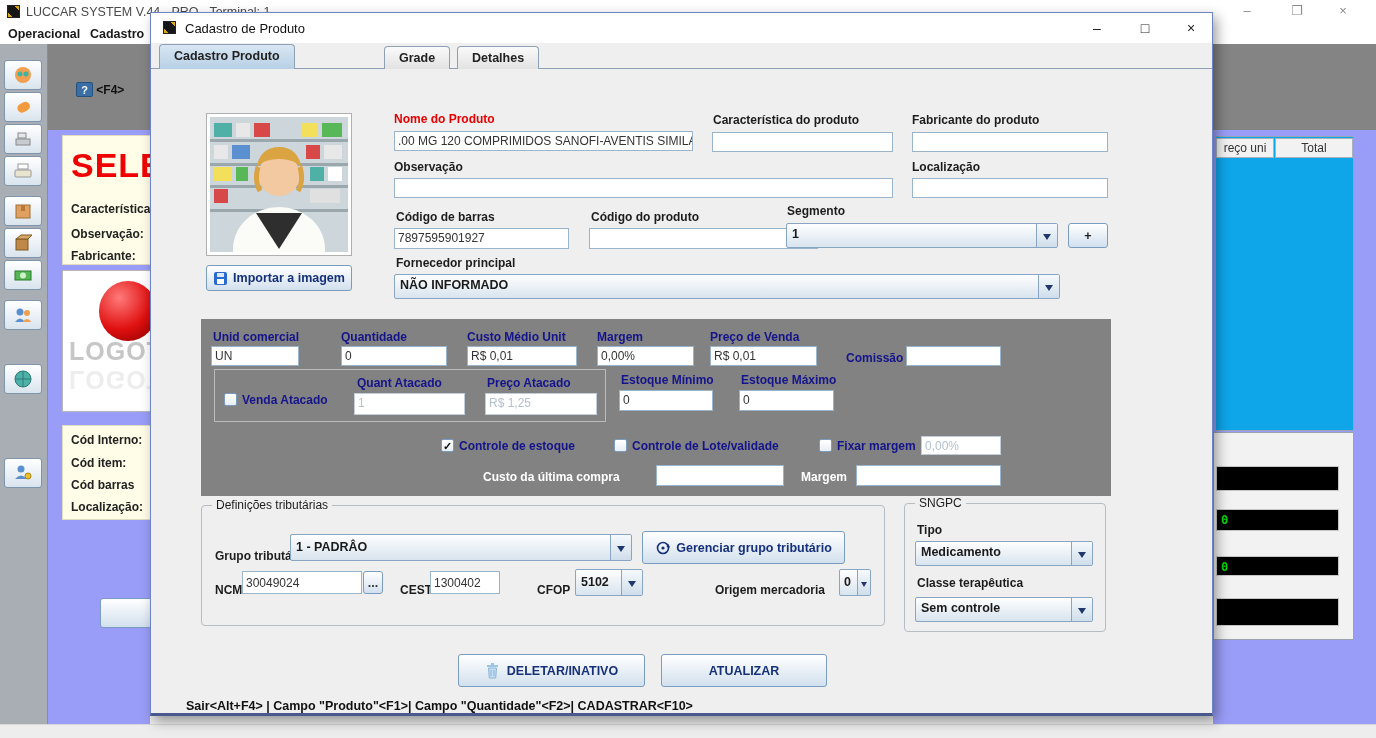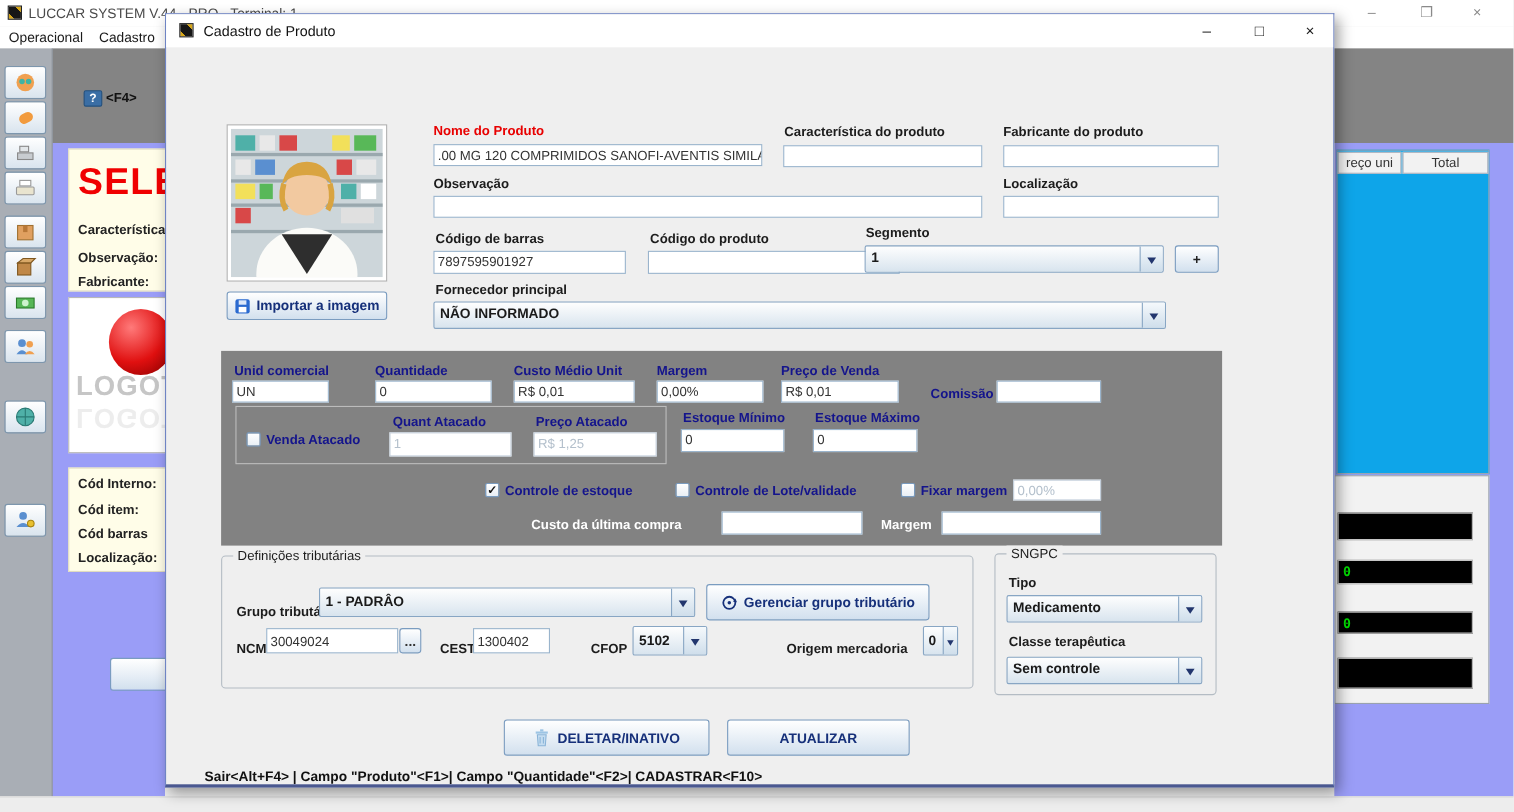--- a/index.html
+++ b/index.html
@@ -7,21 +7,21 @@
        font-family:"Liberation Sans",sans-serif;background:#ededed;font-size:12px}
   .abs{position:absolute}
 
   
   .mw-titlebar{left:0;top:0;width:1376px;height:24px;background:#fff;color:#4a4a4a;font-size:12.5px}
   .mw-title{left:26px;top:5px}
   .app-icon{width:13px;height:13px;border:1px solid #222;
             background:linear-gradient(45deg,#d8a718 22%,#161616 22% 78%,#d8a718 78%)}
   .mw-ctl{top:2px;width:34px;height:18px;text-align:center;color:#8a8a8a;font-size:13px;line-height:18px}
   .menubar{left:0;top:24px;width:1376px;height:20px;background:#fff}
-  .menu-item{top:3px;font-weight:normal;color:#1a1a1a;font-size:12.5px}
+  .menu-item{top:3px;font-weight:bold;color:#1a1a1a;font-size:12.5px}
 
   
   .grayband{left:48px;top:44px;width:1328px;height:86px;background:#848484}
   .bottomstrip{left:0;top:724px;width:1376px;height:14px;background:#ededed;border-top:1px solid #d8d8d8}
 
   
   .sidebar{left:0;top:44px;width:48px;height:680px;background:#a9aeb5;border-right:1px solid #888e96}
   .sbtn{left:4px;width:38px;height:30px;border:1px solid #7d96ad;border-radius:3px;
         background:linear-gradient(#ffffff,#d9e4ee);display:flex;align-items:center;justify-content:center}
   .f4wrap{left:76px;top:82px;color:#111;font-weight:bold}
@@ -208,20 +208,25 @@
 <div class="abs dialog">
 
   <div class="abs dlg-titlebar">
     <div class="abs app-icon" style="left:12px;top:8px"></div>
     <span class="abs dlg-title">Cadastro de Produto</span>
     <span class="abs dlg-ctl" style="left:928px">–</span>
     <span class="abs dlg-ctl" style="left:976px">□</span>
     <span class="abs dlg-ctl" style="left:1022px">×</span>
   </div>
 
+  <div class="abs tabstrip">
+    <div class="tab active" style="left:8px">Cadastro Produto</div>
+    <div class="tab" style="left:233px">Grade</div>
+    <div class="tab" style="left:306px">Detalhes</div>
+  </div>
 
   <div class="abs" style="left:55px;top:100px;width:146px;height:143px;background:#fff;border:1px solid #b0b0b0;padding:3px">
     <svg width="138" height="135">
       <rect width="138" height="135" fill="#cdd6da"></rect>
       <g>
         <rect x="4" y="6" width="18" height="14" fill="#4fb0a8"></rect>
           <rect x="26" y="6" width="14" height="14" fill="#e8e8e8"></rect>
           <rect x="44" y="6" width="16" height="14" fill="#d84848"></rect>
           <rect x="92" y="6" width="16" height="14" fill="#f2e05a"></rect>
           <rect x="112" y="6" width="20" height="14" fill="#58b858"></rect>

